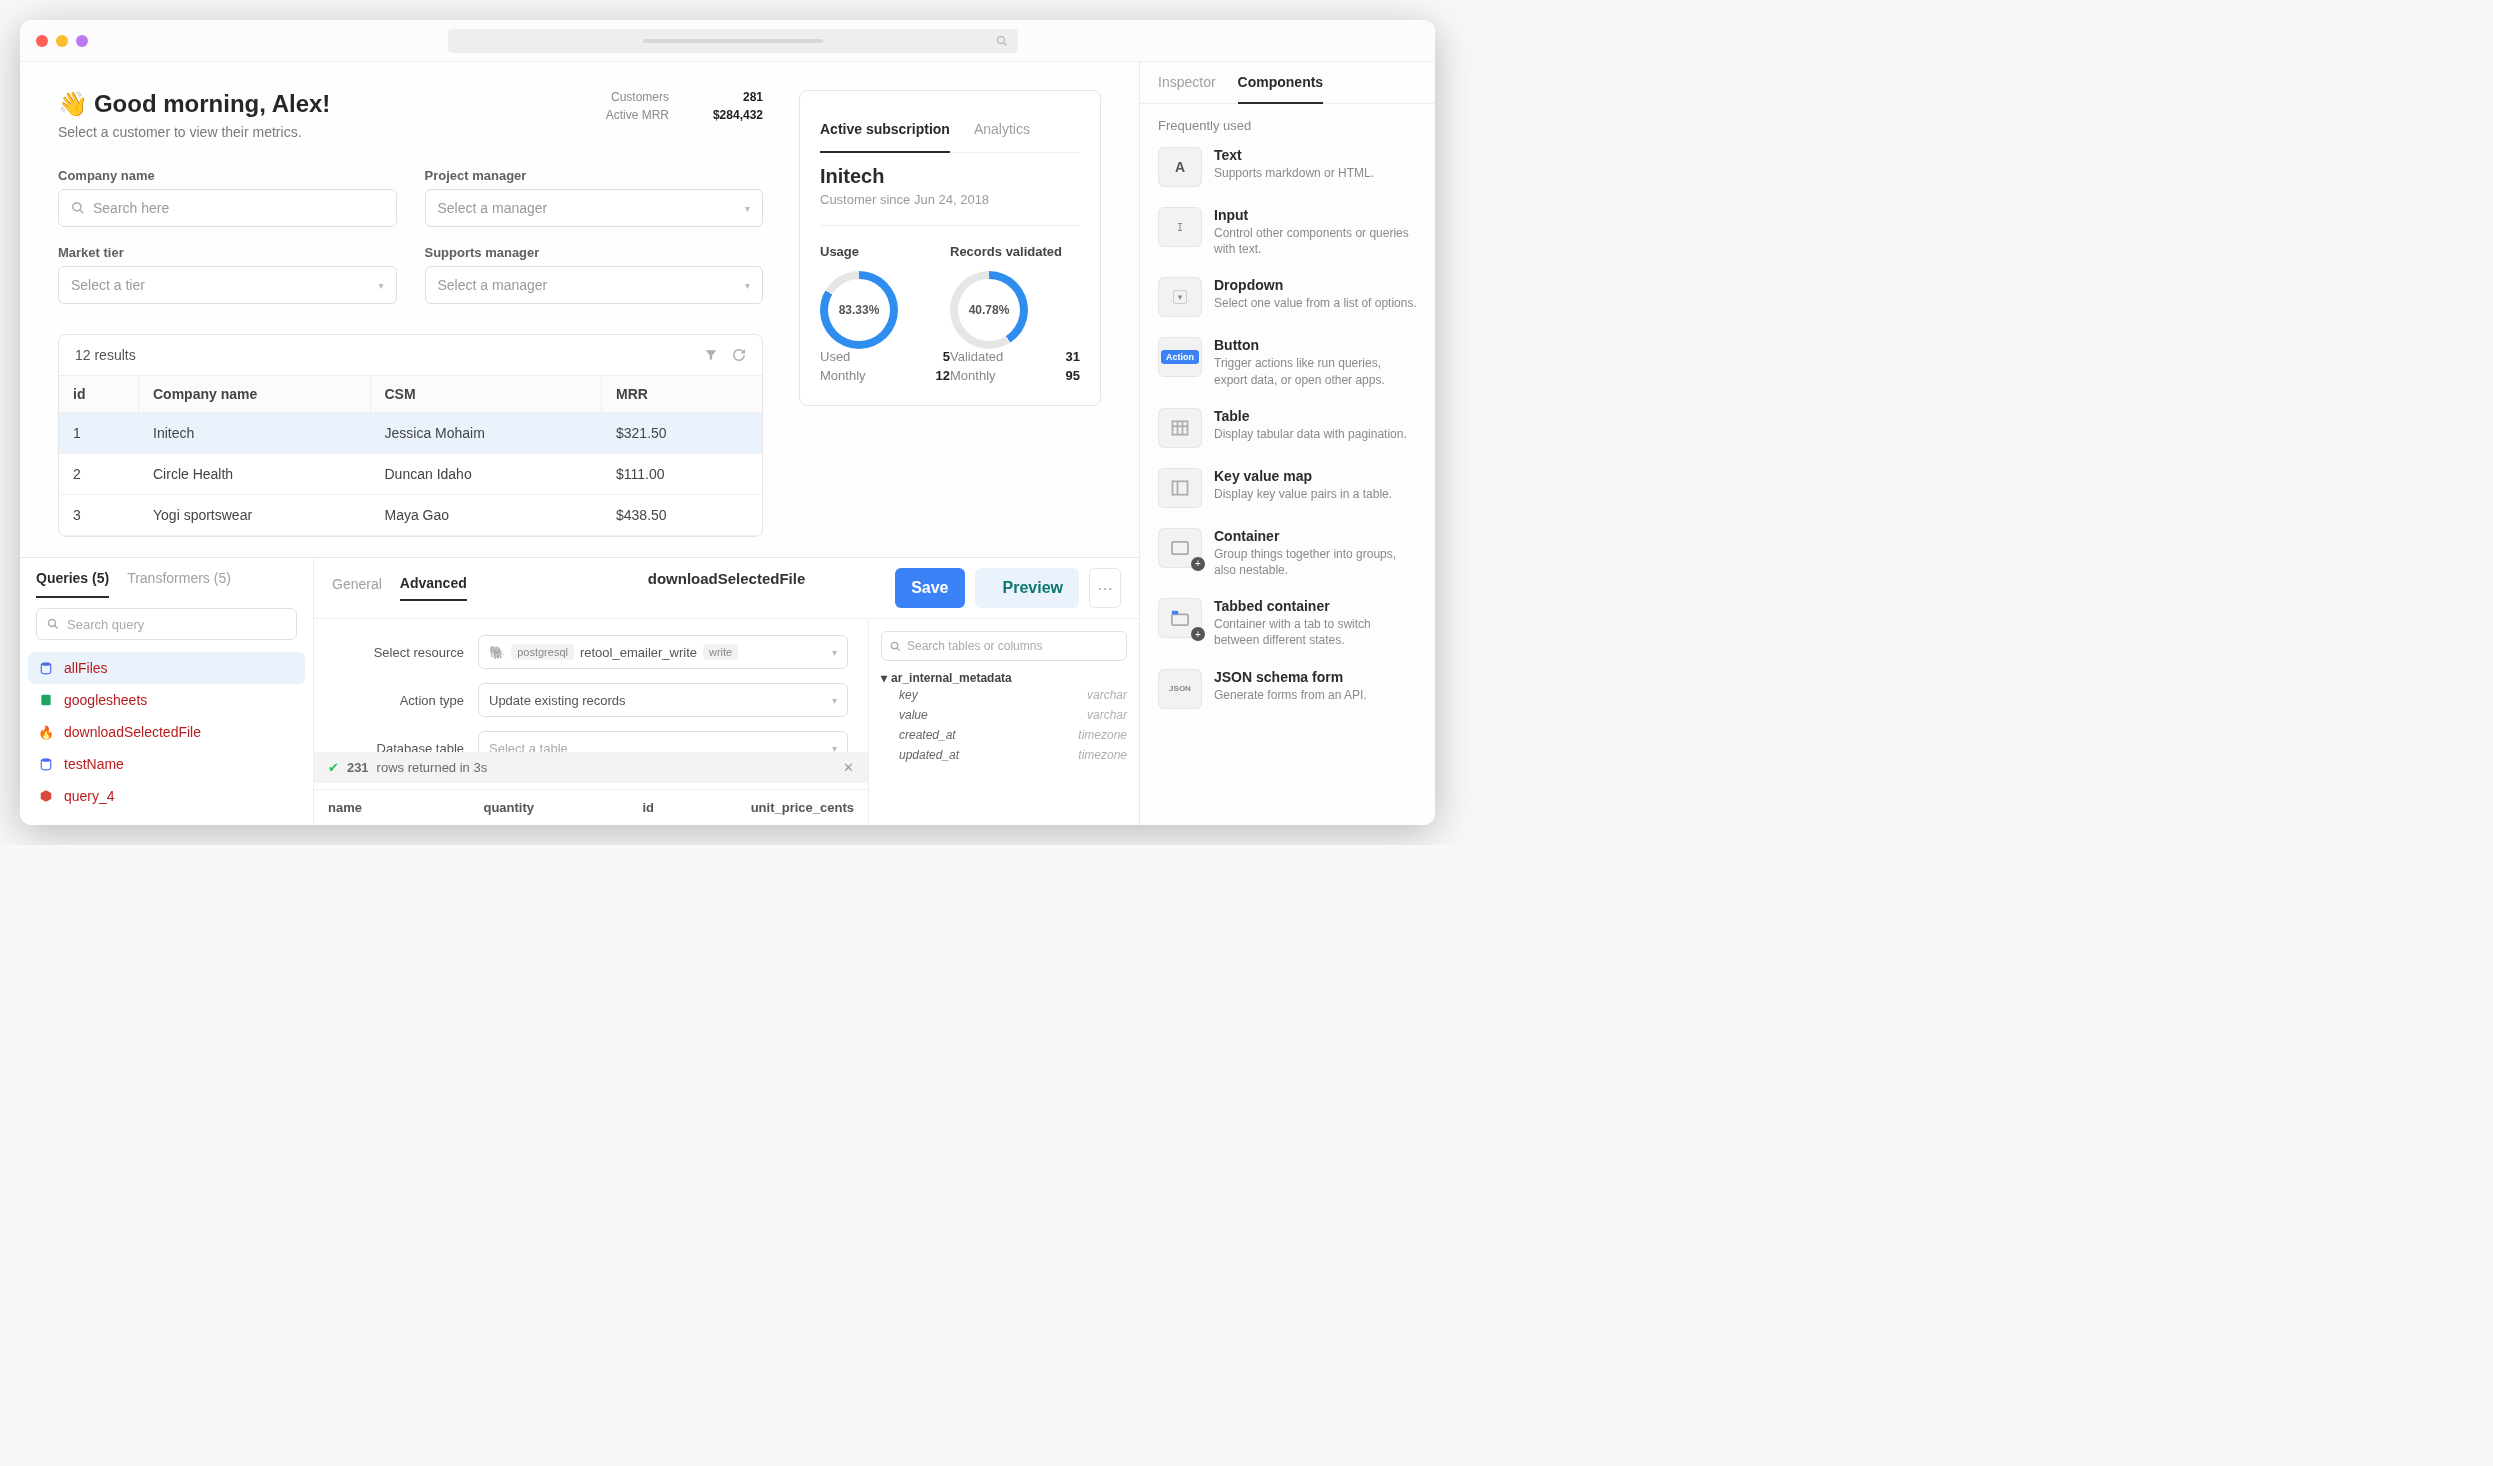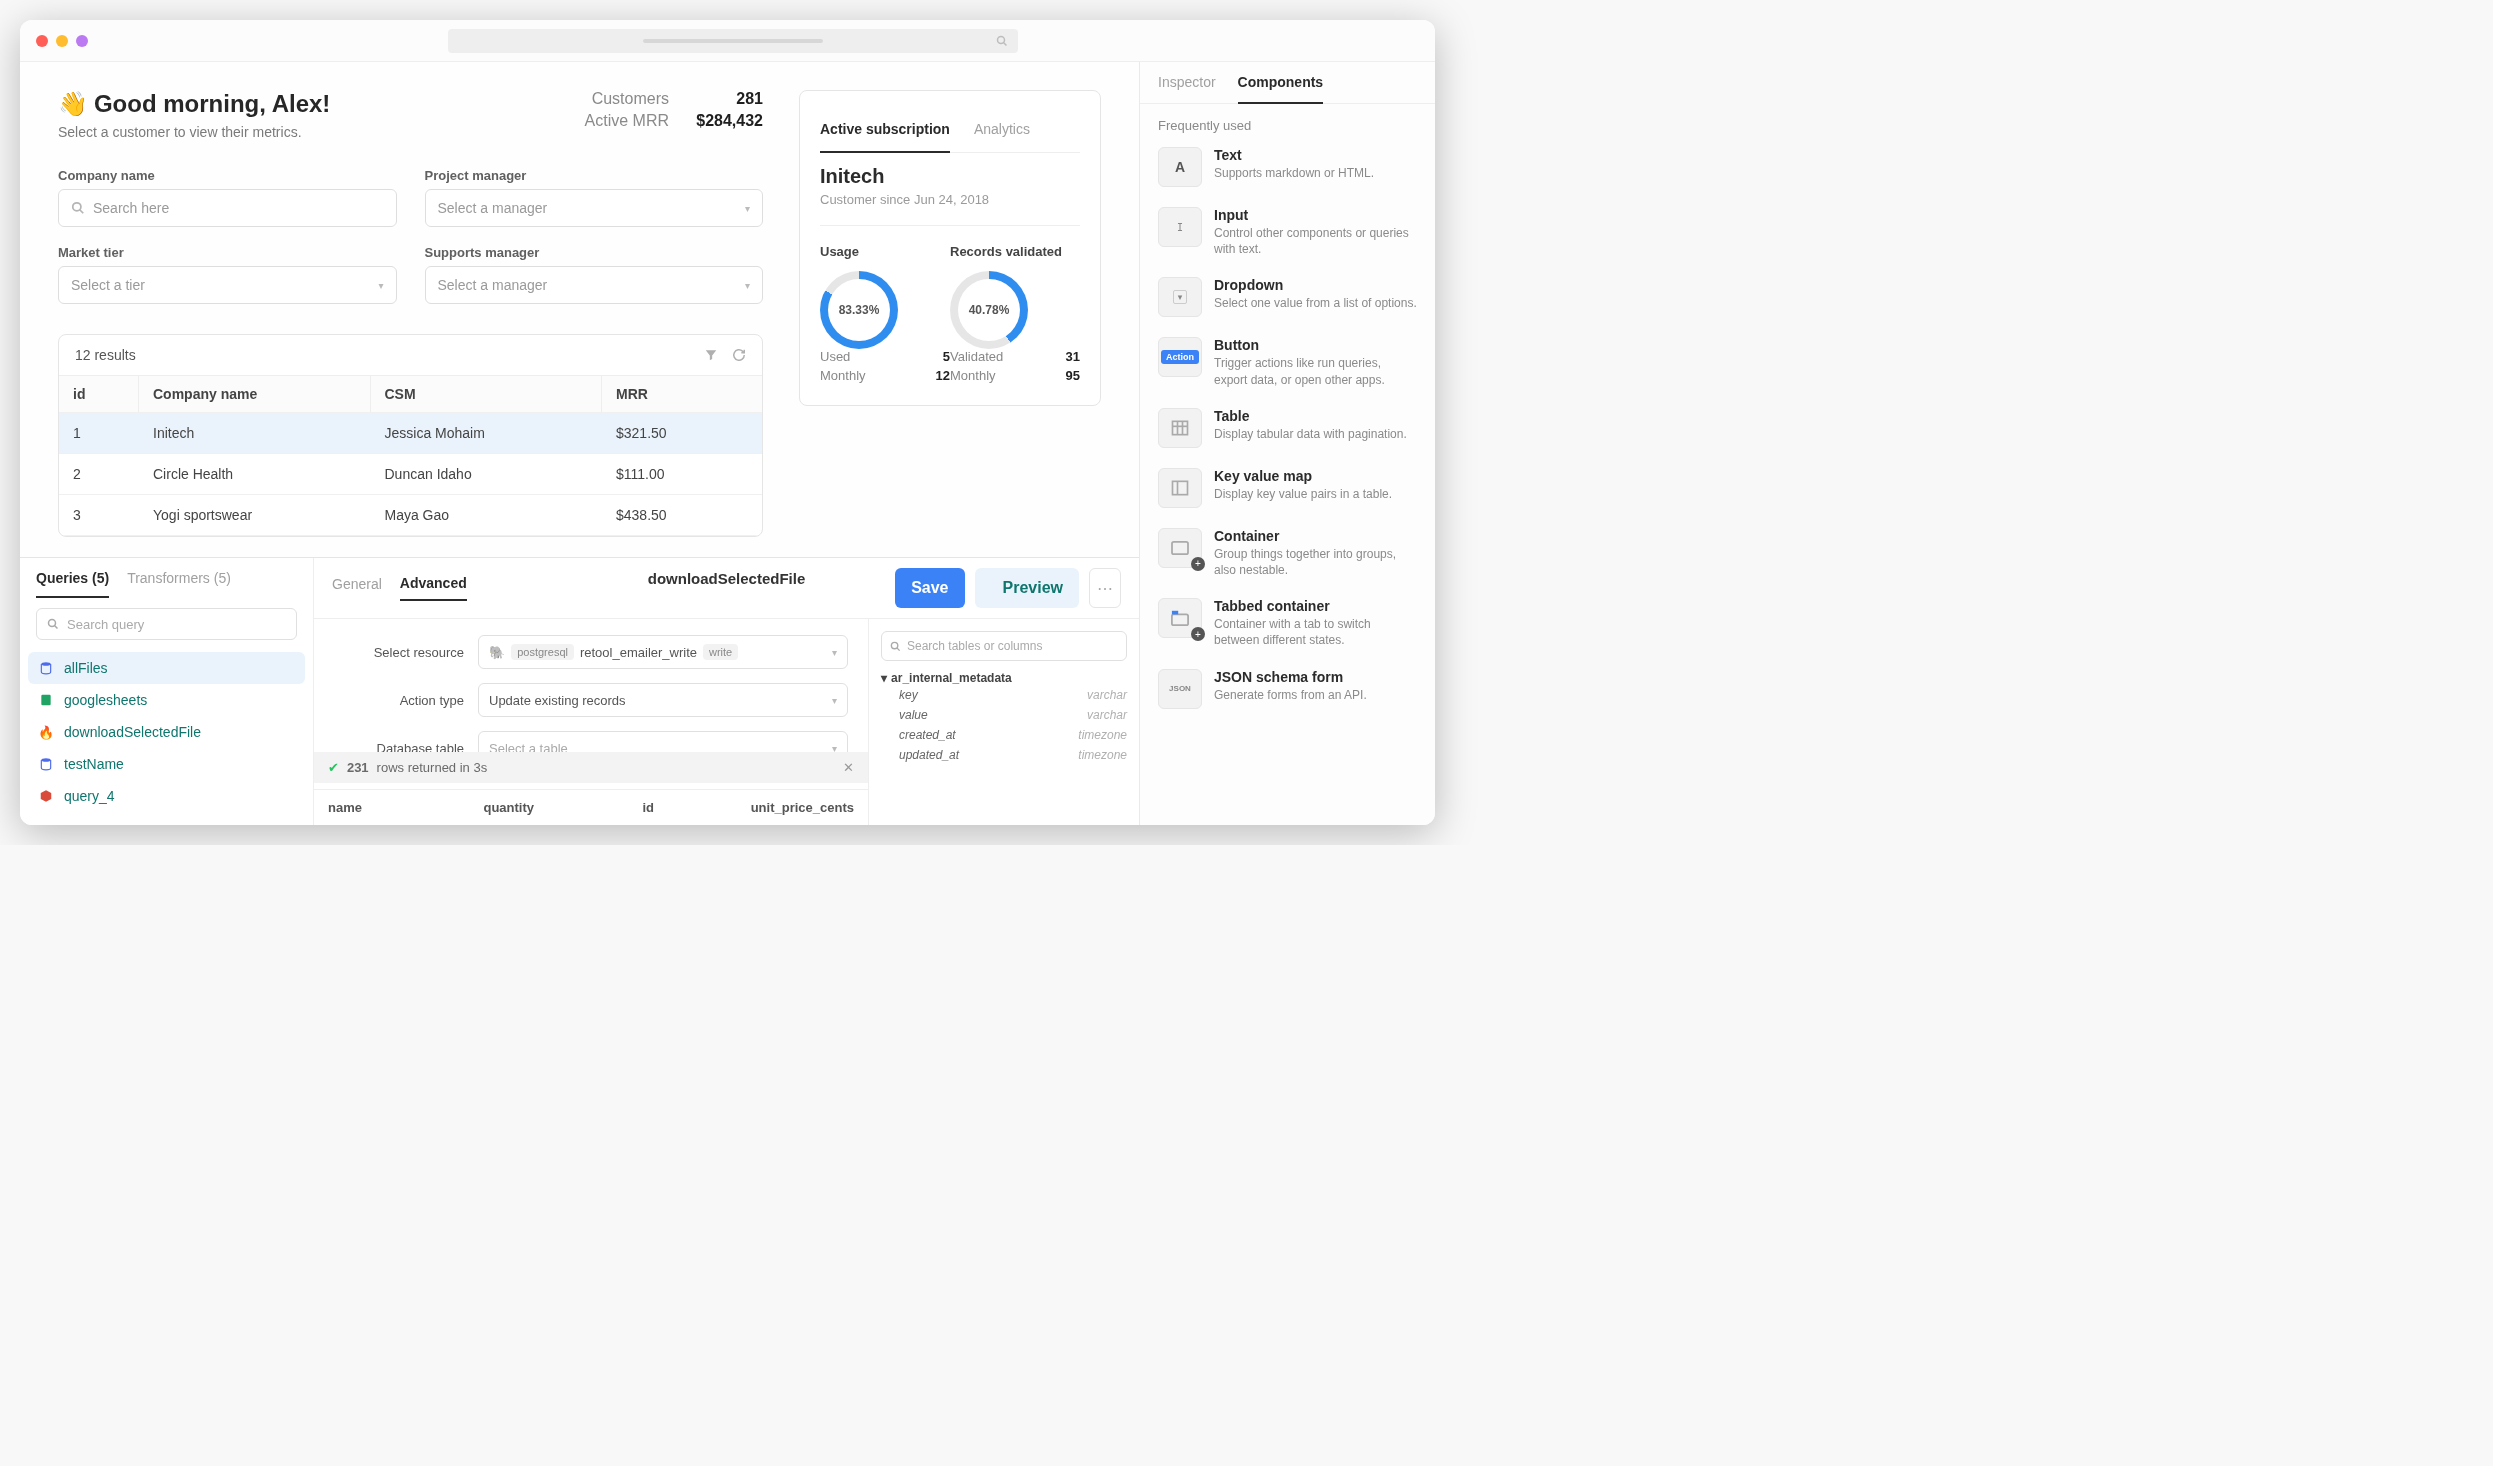--- a/index.html
+++ b/index.html
@@ -14,21 +14,21 @@
 .searchbar { margin-left: 360px; width: 570px; height: 24px; background: #eeeeee; border-radius: 4px; display: flex; align-items: center; justify-content: flex-end; padding: 0 10px; position: relative; }
 .searchbar::before { content: ""; position: absolute; left: 50%; transform: translateX(-50%); width: 180px; height: 4px; background: #d7d7d7; border-radius: 2px; }
 .searchbar-icon { color: #bdbdbd; font-size: 12px; }
 .body { flex: 1; display: flex; overflow: hidden; }
 .main { flex: 1; display: flex; flex-direction: column; overflow: hidden; }
 .canvas { flex: 1; padding: 28px 38px 0 38px; display: flex; gap: 36px; overflow: hidden; }
 .left { flex: 1; }
 .greeting-row { display: flex; justify-content: space-between; align-items: flex-start; }
 .greeting h1 { font-size: 24px; font-weight: 700; color: #272727; display: flex; align-items: center; gap: 6px; }
 .greeting p { color: #7a7a7a; font-size: 14px; margin-top: 6px; }
-.stats { text-align: right; font-size: 16px; color: #8a8a8a; }
+.stats { text-align: right; font-size: 12px; color: #8a8a8a; }
 .stats-row { display: flex; justify-content: flex-end; gap: 24px; margin-bottom: 4px; }
 .stats-val { color: #1f1f1f; font-weight: 700; min-width: 70px; text-align: right; }
 .filters { display: grid; grid-template-columns: 1fr 1fr; gap: 18px 28px; margin-top: 28px; }
 .field label { display: block; font-size: 13px; color: #606060; font-weight: 600; margin-bottom: 6px; }
 .input, .select { width: 100%; height: 38px; border: 1px solid #dedede; border-radius: 6px; background: #fff; padding: 0 12px; display: flex; align-items: center; justify-content: space-between; color: #9a9a9a; font-size: 14px; }
 .input .search-icon { margin-right: 8px; color: #b5b5b5; }
 .chev { color: #bbb; font-size: 10px; }
 .table-card { margin-top: 30px; border: 1px solid #e5e5e5; border-radius: 8px; background: #fff; overflow: hidden; }
 .table-head { display: flex; justify-content: space-between; align-items: center; padding: 12px 16px; border-bottom: 1px solid #eee; color: #555; font-size: 14px; }
 .table-head .icons { color: #b0b0b0; font-size: 14px; display: flex; gap: 14px; }
@@ -56,21 +56,21 @@
 .kv { display: flex; justify-content: space-between; font-size: 13px; color: #888; margin-bottom: 4px; }
 .kv .v { color: #222; font-weight: 600; }
 
 .bottom { border-top: 1px solid #e5e5e5; display: flex; height: 268px; background: #fff; position: relative; }
 .queries { width: 294px; border-right: 1px solid #eee; display: flex; flex-direction: column; }
 .qtabs { display: flex; gap: 18px; padding: 12px 16px 0; font-size: 14px; }
 .qtab { color: #a0a0a0; padding-bottom: 10px; }
 .qtab.active { color: #2b2b2b; font-weight: 600; border-bottom: 2px solid #2b2b2b; }
 .qsearch { margin: 10px 16px; height: 32px; border: 1px solid #e0e0e0; border-radius: 6px; display: flex; align-items: center; padding: 0 10px; color: #aaa; font-size: 13px; gap: 8px; }
 .qlist { flex: 1; overflow: auto; padding: 2px 8px; }
-.qitem { display: flex; align-items: center; gap: 10px; padding: 8px 10px; border-radius: 6px; font-size: 14px; color: #0f766e; }
+.qitem { display: flex; align-items: center; gap: 10px; padding: 8px 10px; border-radius: 6px; font-size: 14px; color: #b91c1c; }
 .qitem.active { background: #eaf3fc; }
 .qicon { width: 16px; height: 16px; display: inline-flex; align-items: center; justify-content: center; font-size: 12px; }
 
 .editor { flex: 1; display: flex; flex-direction: column; position: relative; }
 .editor-top { display: flex; align-items: center; padding: 10px 18px; gap: 18px; border-bottom: 1px solid #eee; }
 .etab { font-size: 14px; color: #a0a0a0; padding-bottom: 8px; }
 .etab.active { color: #2b2b2b; font-weight: 600; border-bottom: 2px solid #2b2b2b; }
 .etitle { margin-left: auto; font-size: 15px; font-weight: 600; color: #333; margin-right: auto; position: absolute; left: 50%; transform: translateX(-50%); top: 12px; }
 .ebuttons { margin-left: auto; display: flex; gap: 10px; align-items: center; }
 .btn { height: 40px; padding: 0 16px; border-radius: 6px; font-size: 16px; display: flex; align-items: center; cursor: pointer; }

